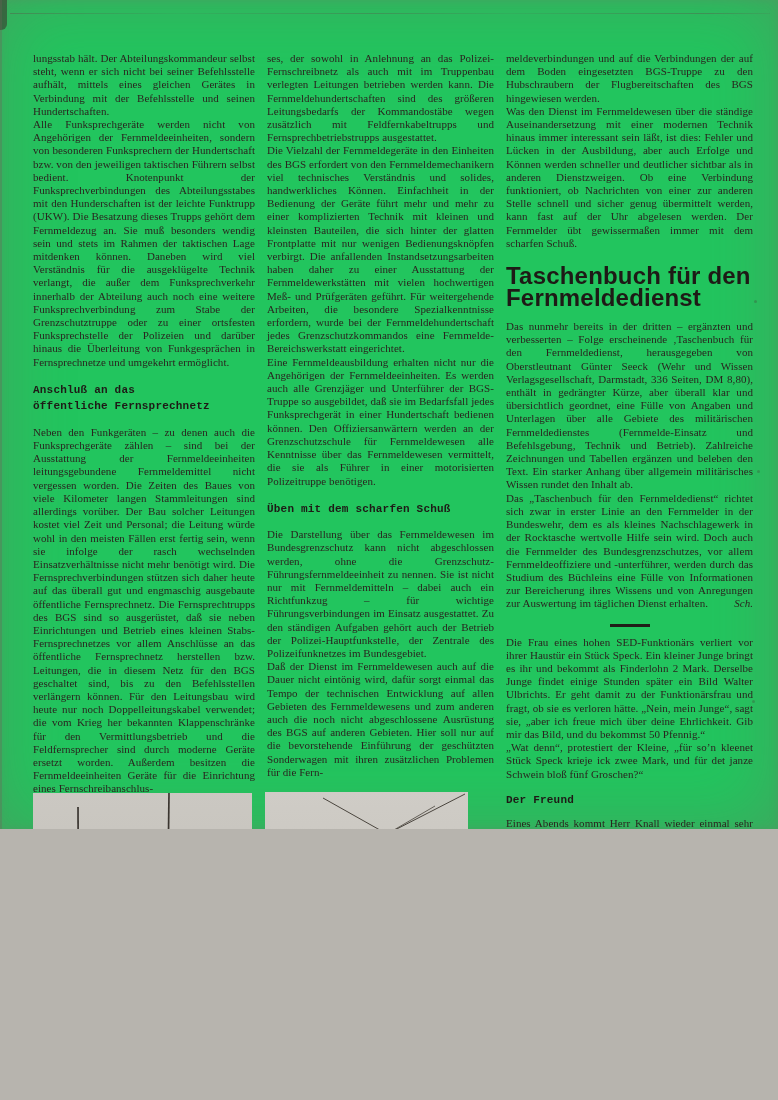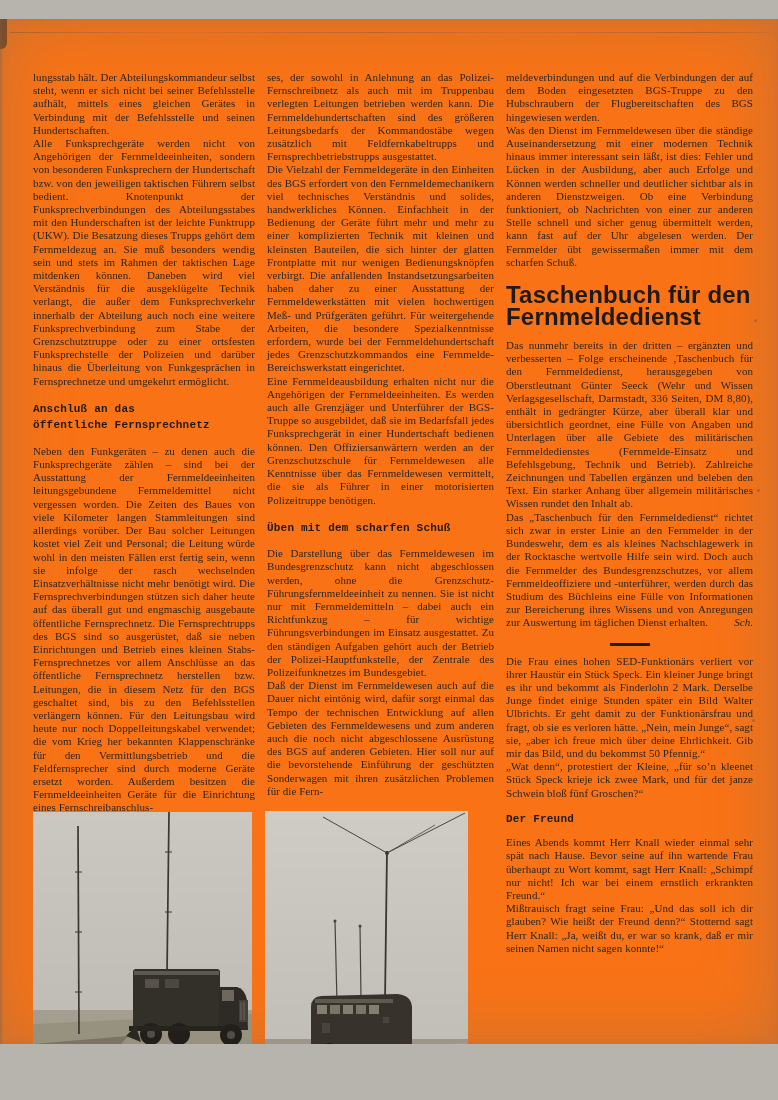--- a/index.html
+++ b/index.html
@@ -1,18 +1,18 @@
 <!DOCTYPE html>
 <html lang="de"><head>
 <meta charset="utf-8">
 <style>
   html,body{margin:0;padding:0;}
   body{width:778px;height:1100px;background:#b7b4ae;font-family:"Liberation Serif",serif;}
-  .page{position:relative;width:778px;height:1025px;background:#f97316;overflow:hidden;
-        box-shadow:inset 0 0 70px rgba(118,110,98,.38), inset 0 0 10px rgba(130,120,108,.22);margin-top:19px;}
+  .page{position:relative;width:778px;height:829px;background:#22c55e;overflow:hidden;
+        box-shadow:inset 0 0 70px rgba(118,110,98,.38), inset 0 0 10px rgba(130,120,108,.22);}
   
   .scan-top{position:absolute;left:10px;right:8px;top:13px;height:1px;
     background:linear-gradient(90deg,rgba(90,80,70,.40),rgba(90,80,70,.06) 22%,rgba(90,80,70,.32) 48%,rgba(90,80,70,.08) 66%,rgba(90,80,70,.38) 92%,rgba(90,80,70,.1));}
   .scan-corner{position:absolute;left:0;top:0;width:7px;height:30px;background:rgba(55,48,40,.55);
     border-bottom-right-radius:6px;}
   .scan-left-edge{position:absolute;left:0;top:0;bottom:0;width:2px;background:rgba(110,100,88,.30);}
   .speck{position:absolute;width:3px;height:3px;border-radius:50%;background:rgba(70,60,50,.30);}
   
   .col{position:absolute;top:52px;color:#2a251f;}
   .col-left{left:33px;width:222px;}

